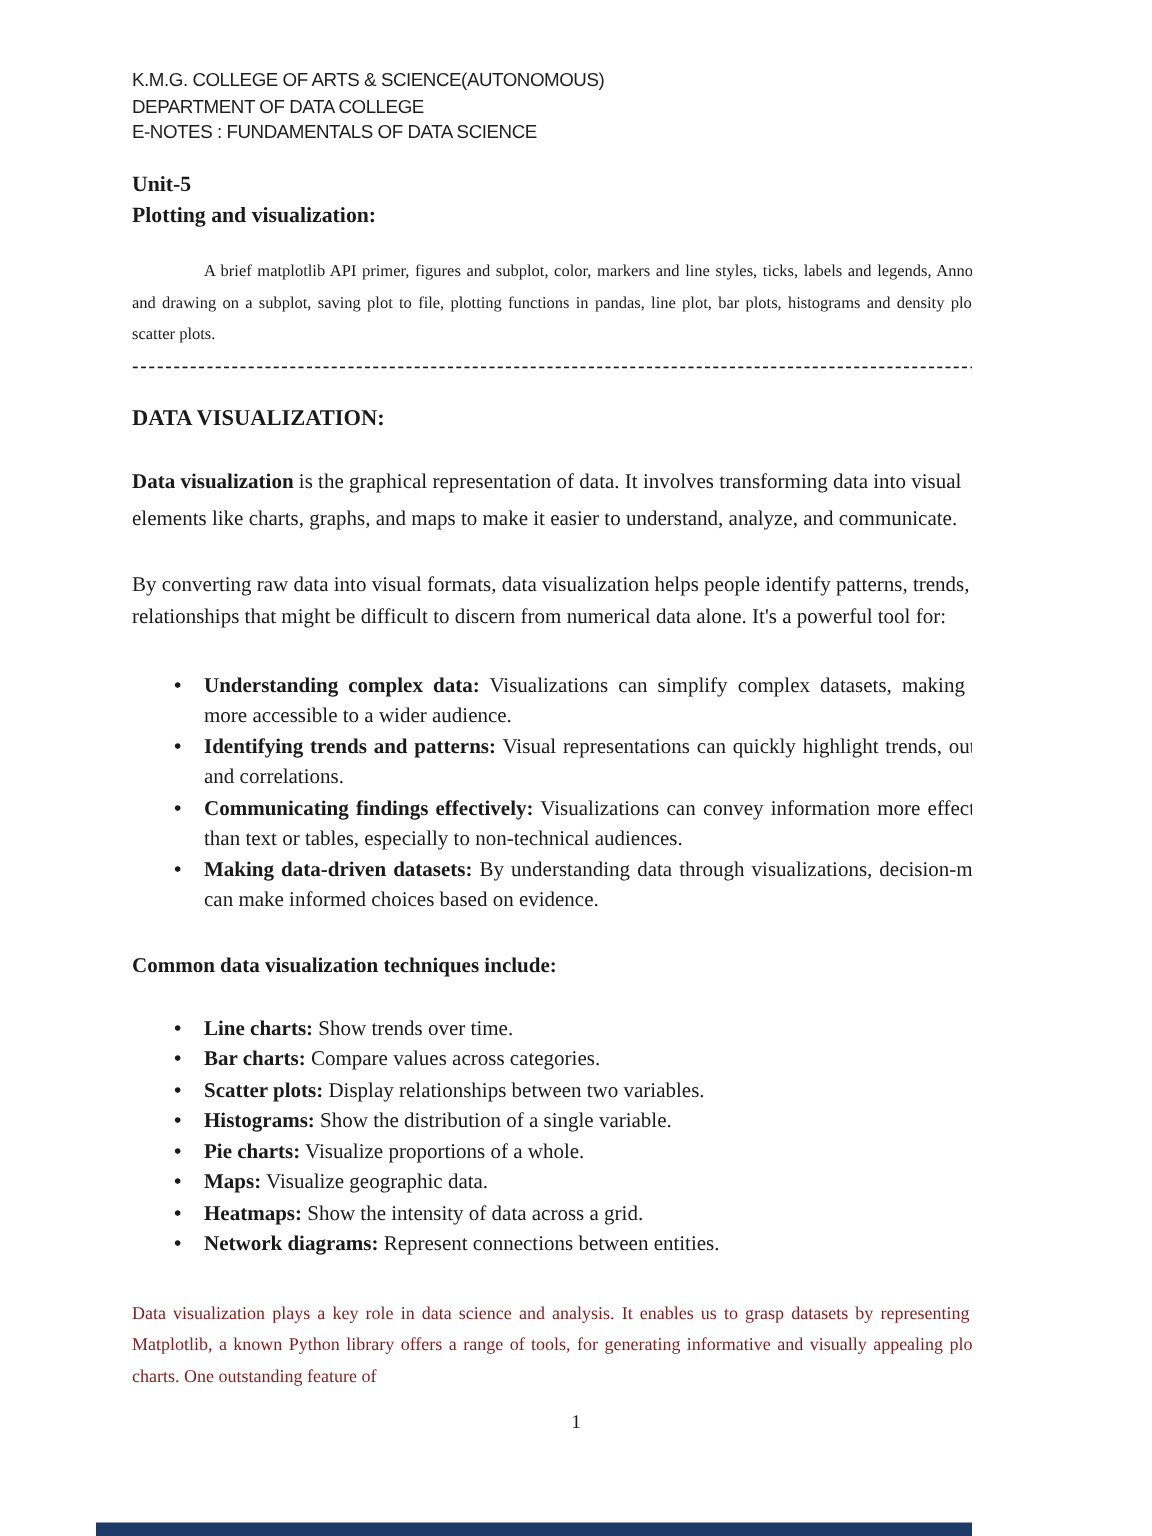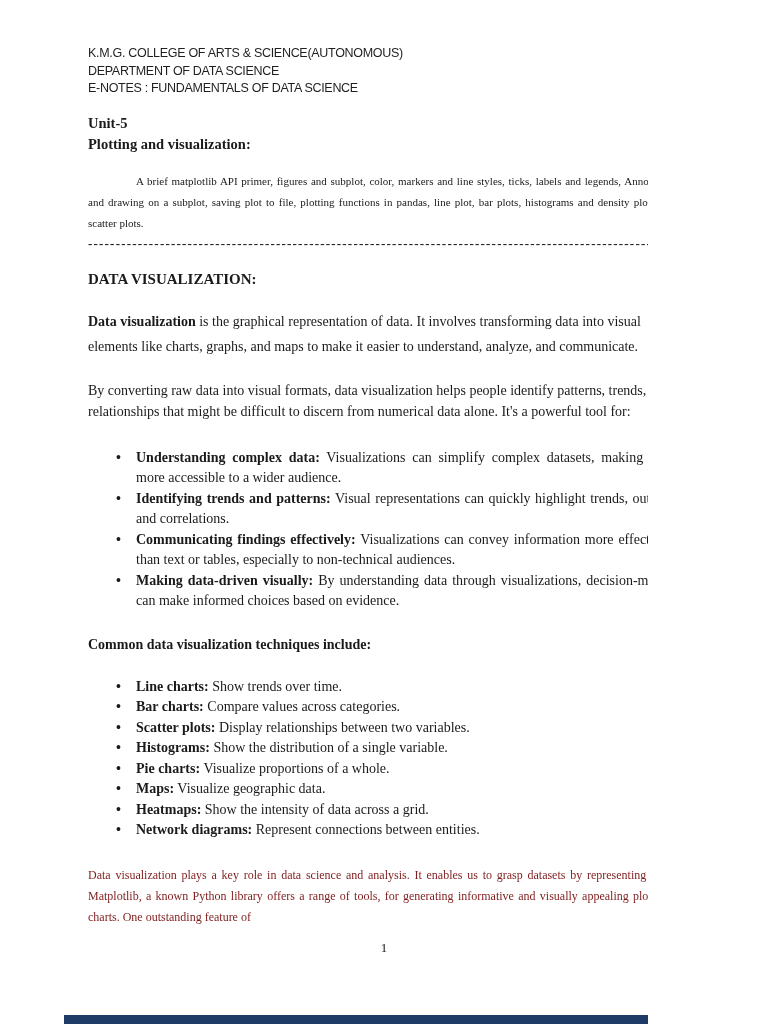--- a/index.html
+++ b/index.html
@@ -123,42 +123,42 @@
   }
 </style>
 </head>
 <body>
 
 <div class="page">
   <div class="content">
 
     <div class="college-header">
       <div>K.M.G. COLLEGE OF ARTS &amp; SCIENCE(AUTONOMOUS)</div>
-      <div>DEPARTMENT OF DATA SCIENCE</div>
+      <div>DEPARTMENT OF DATA COLLEGE</div>
       <div>E-NOTES : FUNDAMENTALS OF DATA SCIENCE</div>
     </div>
 
     <div class="unit-title">Unit-5</div>
     <div class="section-title">Plotting and visualization:</div>
 
     <div class="intro-paragraph">A brief matplotlib API primer, figures and subplot,  color, markers and line styles, ticks, labels and legends, Annotations and drawing on a subplot, saving plot to file, plotting functions in pandas, line plot, bar plots, histograms and density plots, and scatter plots.</div>
 
     <div class="separator">------------------------------------------------------------------------------------------------------------------------------------------------------</div>
 
     <div class="heading2">DATA VISUALIZATION:</div>
 
     <div class="para1"><span class="bold">Data visualization</span><span> is the graphical representation of data. It involves transforming data into visual elements like charts, graphs, and maps to make it easier to understand, analyze, and communicate.</span></div>
 
     <div class="para2">By converting raw data into visual formats, data visualization helps people identify patterns, trends, and relationships that might be difficult to discern from numerical data alone. It's a powerful tool for:</div>
 
     <div class="bullet-list">
       <div class="bullet-item"><span class="bullet">•</span><span class="bold">Understanding complex data:</span><span> Visualizations can simplify complex datasets, making them more accessible to a wider audience.</span></div>
       <div class="bullet-item"><span class="bullet">•</span><span class="bold">Identifying trends and patterns:</span><span> Visual representations can quickly highlight trends, outliers, and correlations.</span></div>
       <div class="bullet-item"><span class="bullet">•</span><span class="bold">Communicating findings effectively:</span><span> Visualizations can convey information more effectively than text or tables, especially to non-technical audiences.</span></div>
-      <div class="bullet-item"><span class="bullet">•</span><span class="bold">Making data-driven visually:</span><span> By understanding data through visualizations, decision-makers can make informed choices based on evidence.</span></div>
+      <div class="bullet-item"><span class="bullet">•</span><span class="bold">Making data-driven datasets:</span><span> By understanding data through visualizations, decision-makers can make informed choices based on evidence.</span></div>
     </div>
 
     <div class="tech-intro">Common data visualization techniques include:</div>
 
     <div class="bullet-list tight">
       <div class="bullet-item"><span class="bullet">•</span><span class="bold">Line charts:</span><span> Show trends over time.</span></div>
       <div class="bullet-item"><span class="bullet">•</span><span class="bold">Bar charts:</span><span> Compare values across categories.</span></div>
       <div class="bullet-item"><span class="bullet">•</span><span class="bold">Scatter plots:</span><span> Display relationships between two variables.</span></div>
       <div class="bullet-item"><span class="bullet">•</span><span class="bold">Histograms:</span><span> Show the distribution of a single variable.</span></div>
       <div class="bullet-item"><span class="bullet">•</span><span class="bold">Pie charts:</span><span> Visualize proportions of a whole.</span></div>

